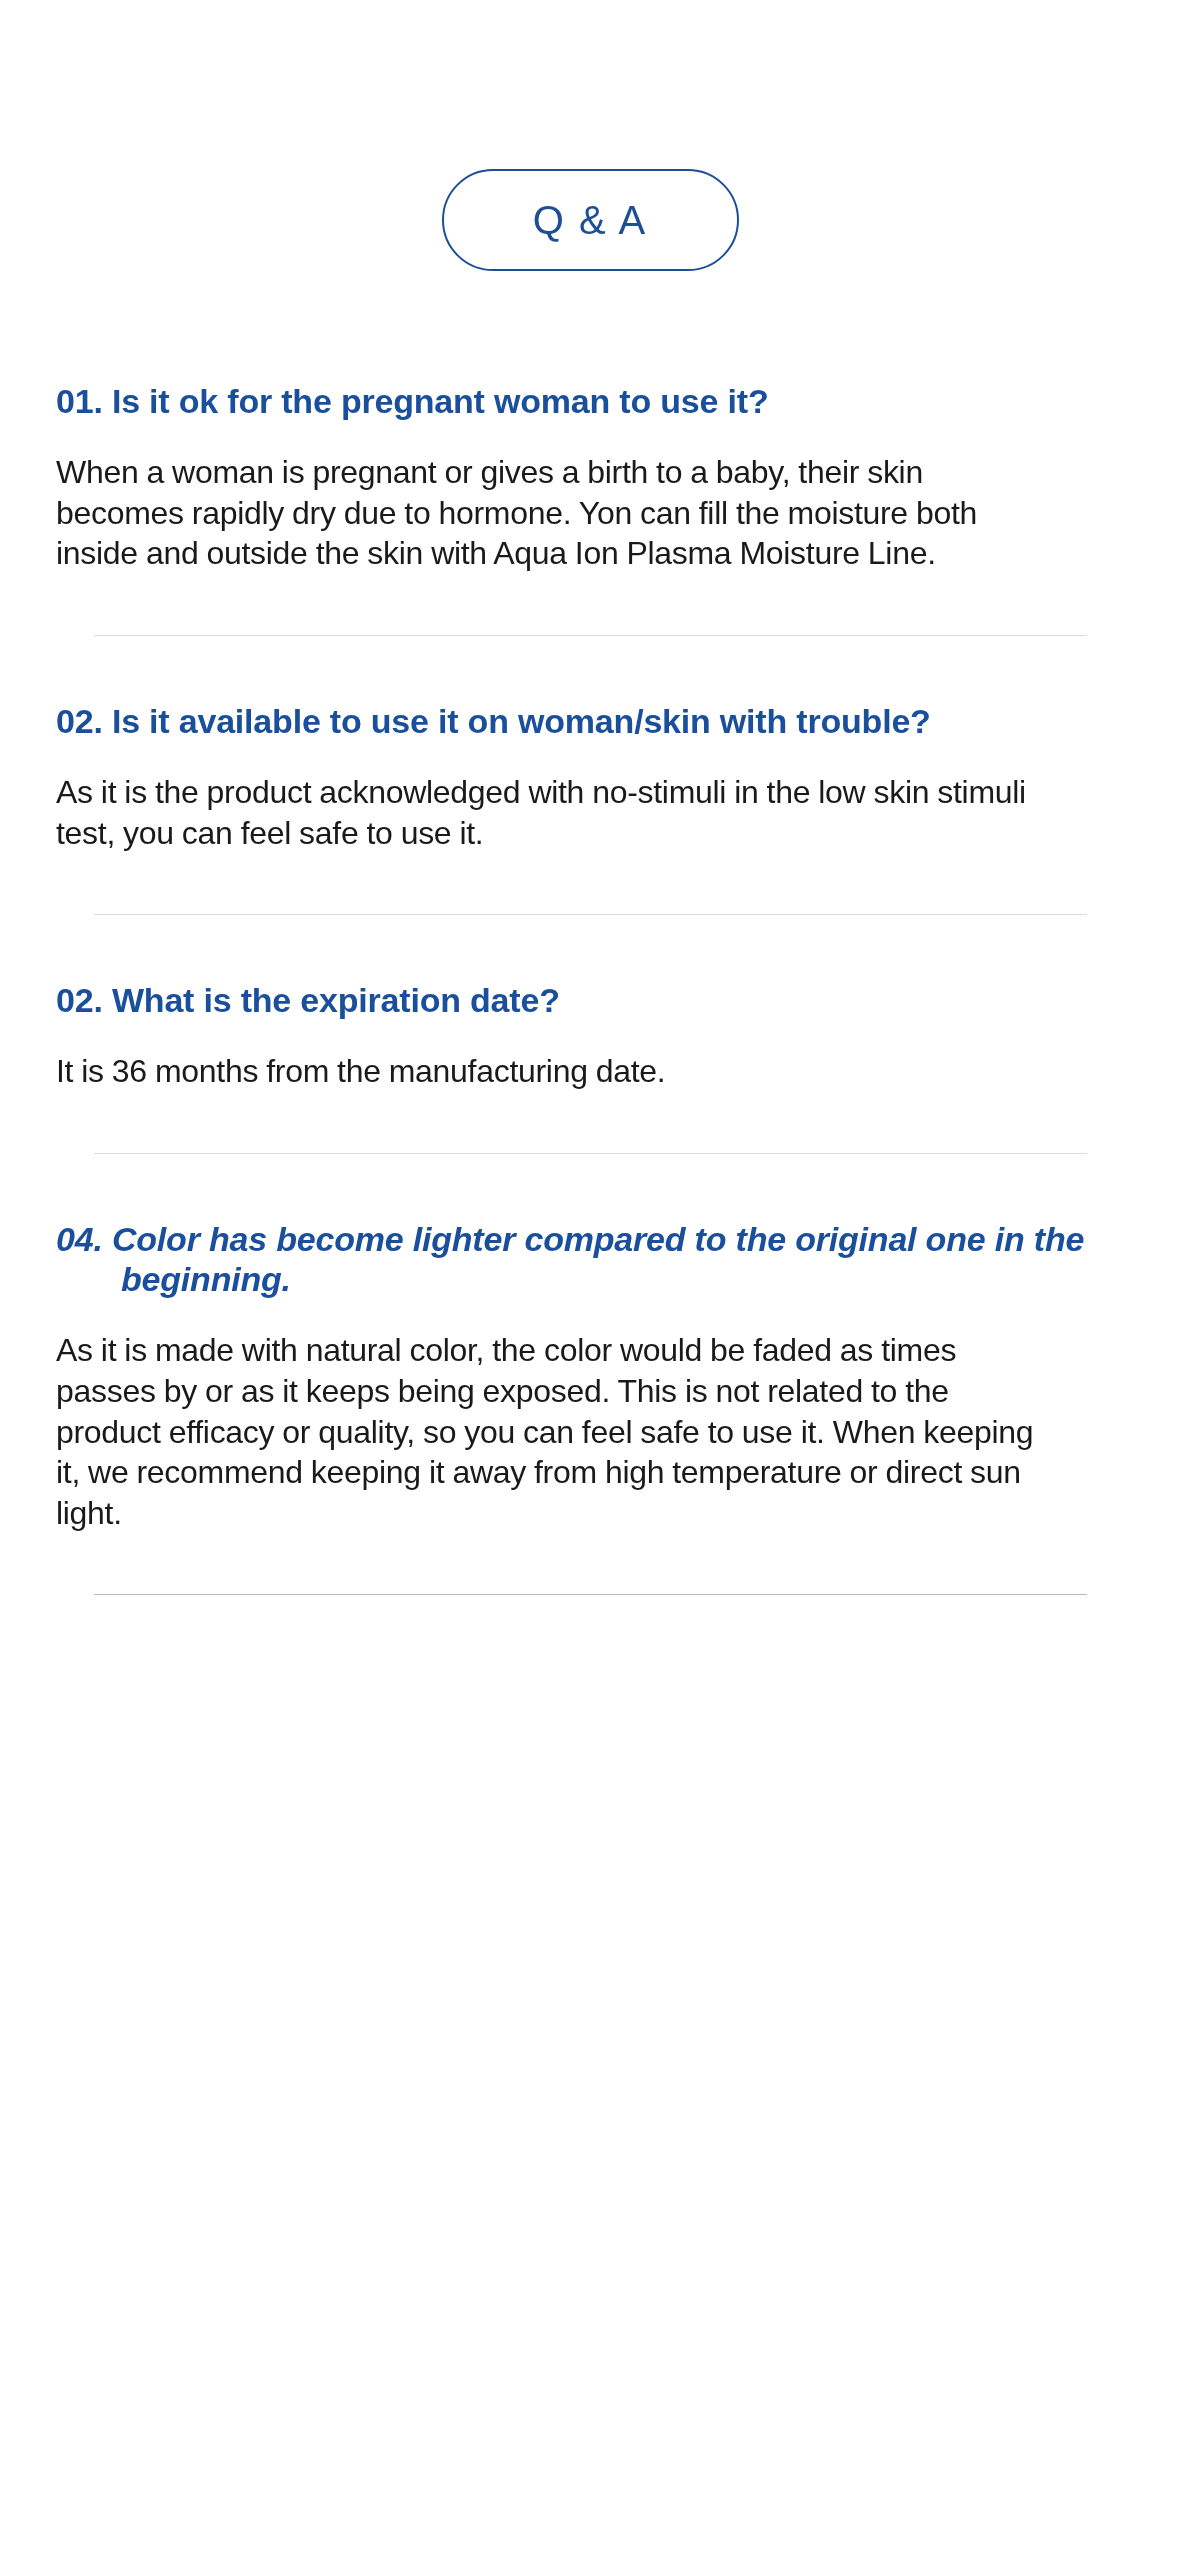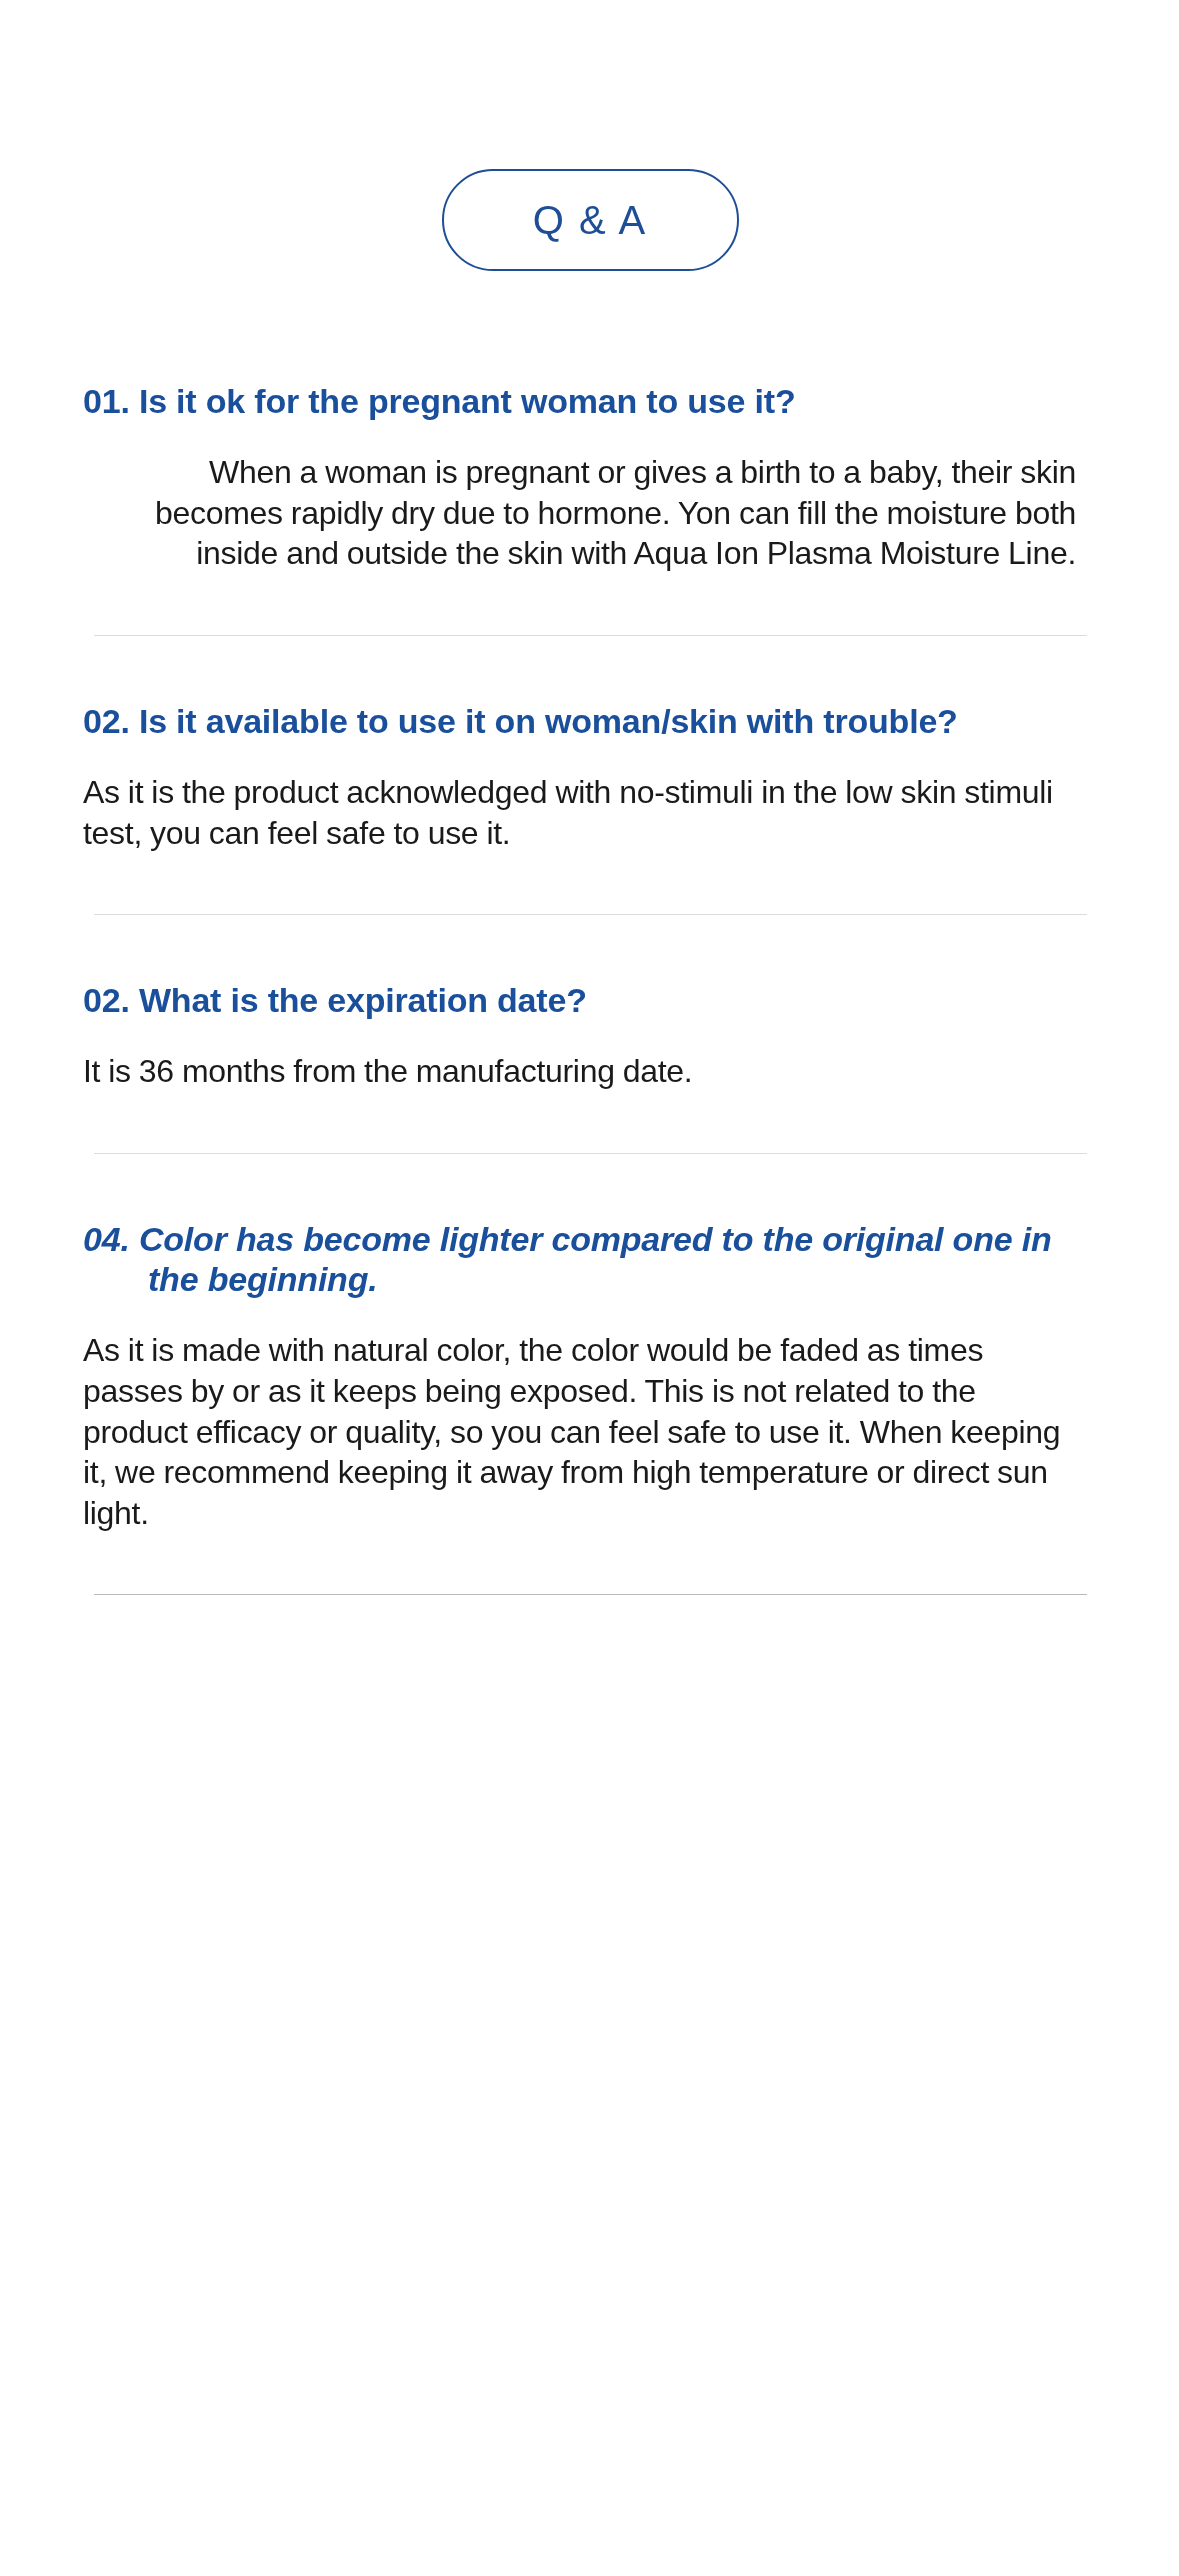--- a/index.html
+++ b/index.html
@@ -50,21 +50,21 @@
   }
 
   
   .faq-list {
     margin: 0;
     padding: 0;
     list-style: none;
   }
 
   .faq-item {
-    padding: 0 93px 0 83px;
+    padding: 0 93px 0 56px;
   }
 
   .faq-question {
     margin: 0;
     color: #1a4f9c;
     font-family: "Liberation Sans", "DejaVu Sans", sans-serif;
     font-size: 34px;
     font-weight: 700;
     line-height: 1.18;
     letter-spacing: -0.2px;
@@ -119,21 +119,21 @@
   <div class="top-gap"></div>
 
   <ul class="faq-list">
 
     <li class="faq-item">
       <p class="faq-question" style="color: rgb(26, 79, 156);">
         <span class="q-num">01. </span>
         <span>Is it ok for the pregnant woman to use it?</span>
       </p>
       <div class="gap-q-a"></div>
-      <p class="faq-answer" style="color: rgb(26, 26, 26); text-align: right;">When a woman is pregnant or gives a birth to a baby, their skin becomes rapidly dry due to hormone. Yon can fill the moisture both inside and outside the skin with Aqua Ion Plasma Moisture Line.</p>
+      <p class="faq-answer" style="color: rgb(26, 26, 26);">When a woman is pregnant or gives a birth to a baby, their skin becomes rapidly dry due to hormone. Yon can fill the moisture both inside and outside the skin with Aqua Ion Plasma Moisture Line.</p>
       <div class="spacer-before-divider"></div>
     </li>
 
     <hr class="divider" style="background: rgb(220, 220, 220);">
     <div class="spacer-after-divider"></div>
 
     <li class="faq-item">
       <p class="faq-question" style="color: rgb(26, 79, 156);">
         <span class="q-num">02. </span>
         <span>Is it available to use it on woman/skin with trouble?</span>

